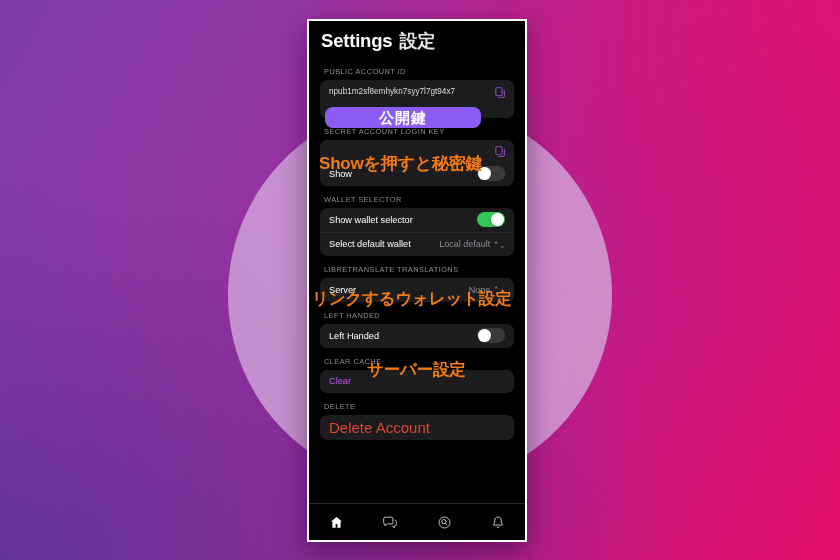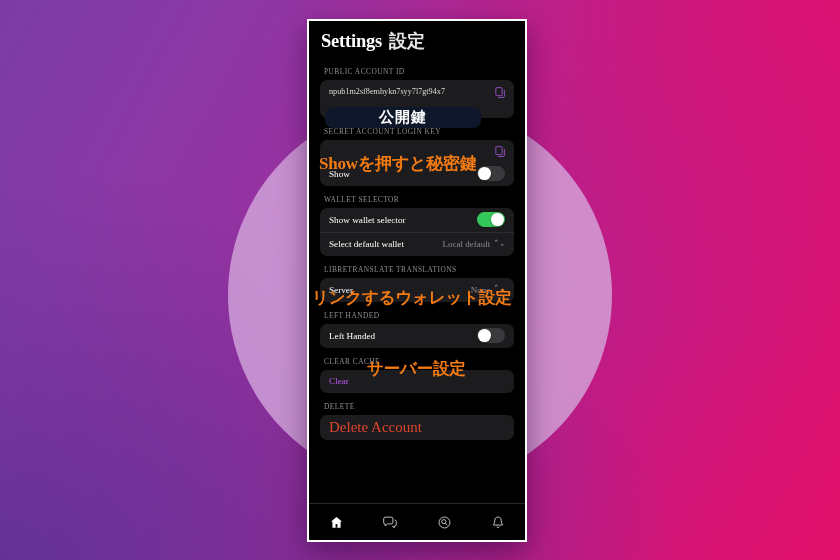--- a/index.html
+++ b/index.html
@@ -12,21 +12,20 @@
     height: 560px;
     overflow: hidden;
     font-family: "Liberation Sans", sans-serif;
   }
 
   #stage {
     position: relative;
     width: 840px;
     height: 560px;
     overflow: hidden;
-    font-family: Liberation Serif, serif;
   }
 
   
   #bg {
     position: absolute;
     inset: 0;
     background:
       linear-gradient(118deg,
         #7b3ca6 0%,
         #8a39a6 18%,
@@ -228,21 +227,21 @@
     font-weight: bold;
     white-space: nowrap;
     line-height: 1;
     pointer-events: none;
   }
   #annot-pubkey {
     left: 16px;
     top: 86px;
     width: 156px;
     height: 21px;
-    background: #0f172a;
+    background: #8b5cf6;
     border-radius: 8px;
     color: #ffffff;
     font-size: 15px;
     display: flex;
     align-items: center;
     justify-content: center;
     letter-spacing: 1px;
   }
   #annot-secret {
     left: 10px;

